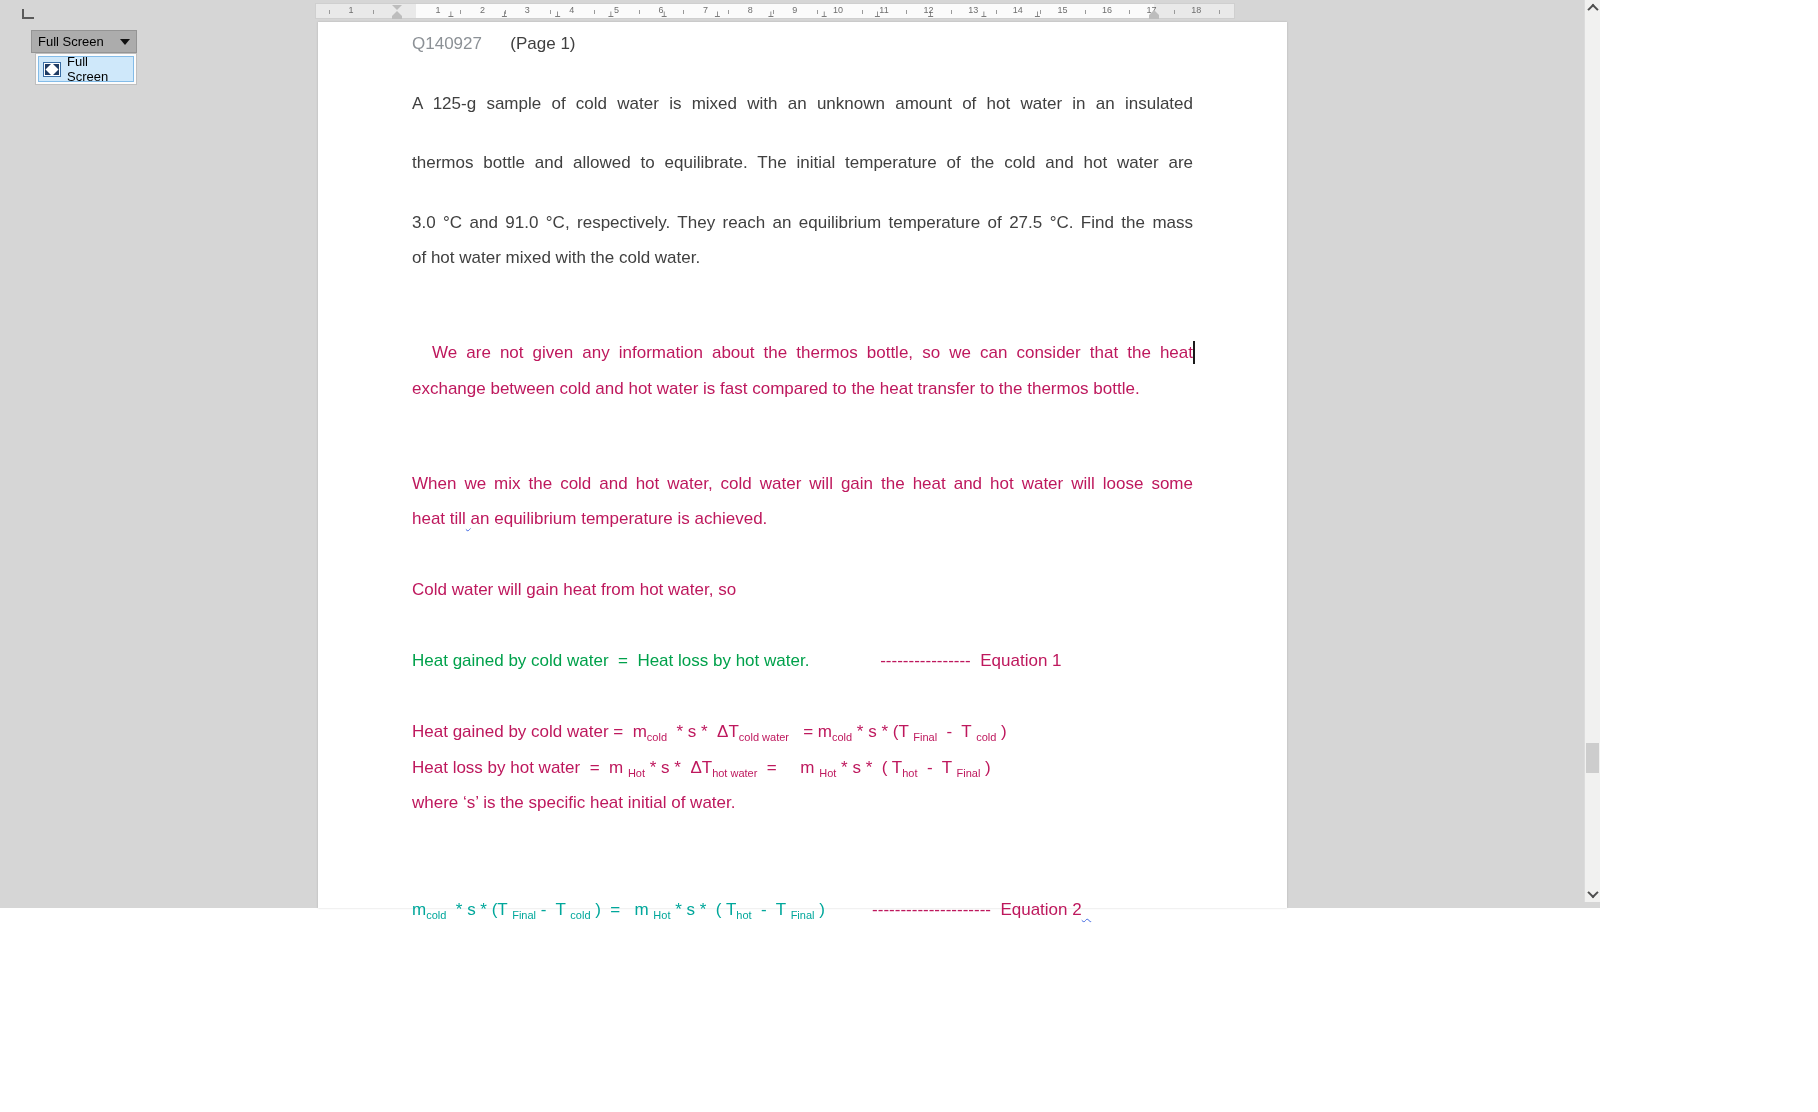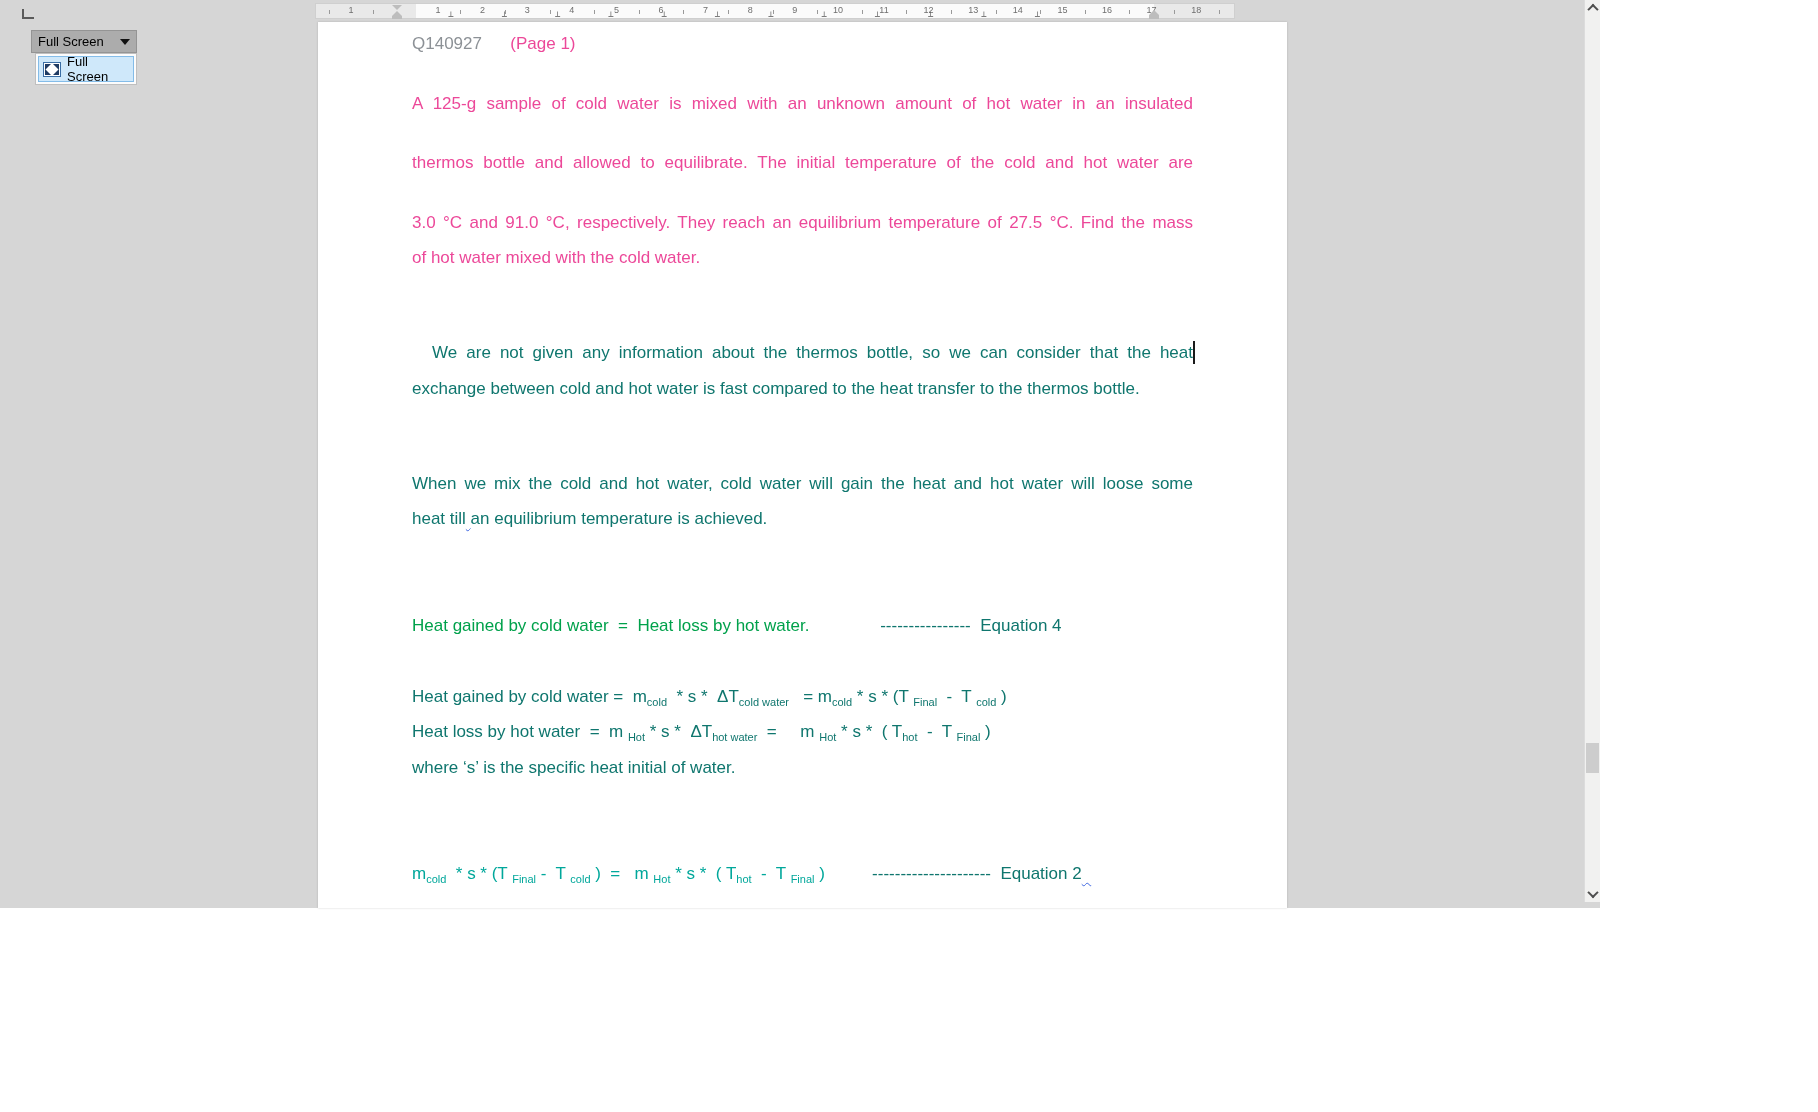--- a/index.html
+++ b/index.html
@@ -48,22 +48,22 @@
   .rind-box{position:absolute;left:833px;top:11px;width:10px;height:4px;background:#BDBDBD;}
 
   
   .page{position:absolute;left:318px;top:22px;width:969px;height:886px;background:#ffffff;
     box-shadow:0 0 2px rgba(0,0,0,0.18);}
   .doc{position:absolute;left:94px;top:4px;width:781px;font-size:17px;line-height:35.5px;color:#3F4042;}
   .doc-line{height:35.5px;position:relative;white-space:pre;}
   .just{text-align:justify;text-align-last:justify;white-space:normal;margin-top:24px;}
   .blank{height:35.5px;}
   .c-gray{color:#8C9196;}
-  .c-dark{color:#ec4899;}
-  .c-blue{color:#0f766e;}
+  .c-dark{color:#404040;}
+  .c-blue{color:#be185d;}
   .c-green{color:#00A14B;}
   .c-teal{color:#00A79B;}
   .sub{font-size:11px;vertical-align:-4px;}
   .squig{text-decoration:underline;text-decoration-style:wavy;text-decoration-color:#4169E1;
     text-decoration-thickness:1px;text-underline-offset:3px;text-decoration-skip-ink:none;}
   .caret{position:absolute;right:-2px;top:6px;width:2px;height:23px;background:#1a1a1a;}
 
   
   .scrollbar{position:absolute;left:1584px;top:0;width:16px;height:902px;background:#F1F1F0;
     border-left:1px solid #DCDCDC;box-sizing:border-box;}
@@ -170,22 +170,23 @@
           <div class="doc-line just"><span class="c-dark">thermos bottle and allowed to equilibrate. The initial temperature of the cold and hot water are</span></div>
           <div class="doc-line just"><span class="c-dark">3.0 °C and 91.0 °C, respectively. They reach an equilibrium temperature of 27.5 °C. Find the mass</span></div>
           <div class="doc-line"><span class="c-dark">of hot water mixed with the cold water.</span></div>
           <div class="doc-line blank"></div>
           <div class="doc-line just" style="text-indent: 20px;"><span class="c-blue">We are not given any information about the thermos bottle, so we can consider that the heat</span><span class="caret"></span></div>
           <div class="doc-line"><span class="c-blue">exchange between cold and hot water is fast compared to the heat transfer to the thermos bottle.</span></div>
           <div class="doc-line blank"></div>
           <div class="doc-line just"><span class="c-blue">When we mix the cold and hot water, cold water will gain the heat and hot water will loose some</span></div>
           <div class="doc-line"><span class="c-blue">heat till</span><span class="c-blue squig">&nbsp;</span><span class="c-blue">an equilibrium temperature is achieved.</span></div>
           <div class="doc-line blank"></div>
-          <div class="doc-line blank"></div>
-          <div class="doc-line"><span class="c-green">Heat gained by cold water  =  Heat loss by hot water.</span><span class="c-blue">               ----------------  Equation 4</span></div>
+          <div class="doc-line"><span class="c-blue">Cold water will gain heat from hot water, so</span></div>
+          <div class="doc-line blank"></div>
+          <div class="doc-line"><span class="c-green">Heat gained by cold water  =  Heat loss by hot water.</span><span class="c-blue">               ----------------  Equation 1</span></div>
           <div class="doc-line blank"></div>
           <div class="doc-line"><span class="c-blue">Heat gained by cold water =  m</span><span class="c-blue sub">cold</span><span class="c-blue">  * s *  ΔT</span><span class="c-blue sub">cold water</span><span class="c-blue">   = m</span><span class="c-blue sub">cold</span><span class="c-blue"> * s * (T </span><span class="c-blue sub">Final</span><span class="c-blue">  -  T </span><span class="c-blue sub">cold</span><span class="c-blue"> )</span></div>
           <div class="doc-line"><span class="c-blue">Heat loss by hot water  =  m </span><span class="c-blue sub">Hot</span><span class="c-blue"> * s *  ΔT</span><span class="c-blue sub">hot water</span><span class="c-blue">  =     m </span><span class="c-blue sub">Hot</span><span class="c-blue"> * s *  ( T</span><span class="c-blue sub">hot</span><span class="c-blue">  -  T </span><span class="c-blue sub">Final</span><span class="c-blue"> )</span></div>
           <div class="doc-line"><span class="c-blue">where ‘s’ is the specific heat initial of water.</span></div>
           <div class="doc-line blank"></div>
           <div class="doc-line blank"></div>
           <div class="doc-line"><span class="c-teal">m</span><span class="c-teal sub">cold</span><span class="c-teal">  * s * (T </span><span class="c-teal sub">Final</span><span class="c-teal"> -  T </span><span class="c-teal sub">cold</span><span class="c-teal"> )  =   m </span><span class="c-teal sub">Hot</span><span class="c-teal"> * s *  ( T</span><span class="c-teal sub">hot</span><span class="c-teal">  -  T </span><span class="c-teal sub">Final</span><span class="c-teal"> )</span><span class="c-blue">          ---------------------  Equation 2</span><span class="c-blue squig">&nbsp;&nbsp;</span></div>
         </div>
     </div>
 

